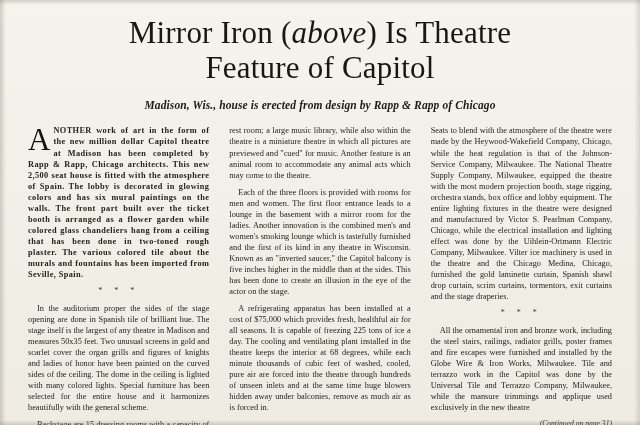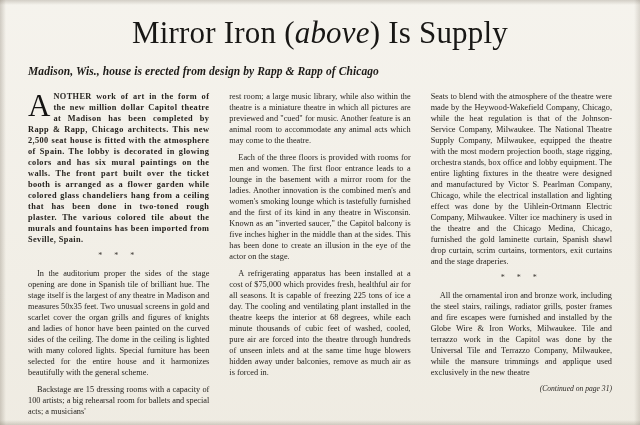--- a/index.html
+++ b/index.html
@@ -31,21 +31,21 @@
     color: #181715;
     margin: 6px 0 0 0;
     font-weight: normal;
     letter-spacing: 0.2px;
   }
   .headline .ital {
     font-style: italic;
     margin-top: 19px;
   }
   .subhead {
-    text-align: left;
+    text-align: center;
     font-family: "Liberation Serif", serif;
     font-style: italic;
     font-weight: bold;
     font-size: 11.5px;
     color: #1d1b18;
     margin: 14px 0 0 0;
     letter-spacing: 0.1px;
   }
   .columns {
     display: flex;
@@ -128,21 +128,22 @@
 <body>
 
 <div class="page">
 
   <div class="edge topb"></div>
   <div class="edge left"></div>
   <div class="edge right"></div>
   <div class="edge bottomb"></div>
 
   <h1 class="headline">
-    <span>Mirror Iron (</span><span class="ital">above</span><span>) Is Supply</span><br>
+    <span>Mirror Iron (</span><span class="ital">above</span><span>) Is Theatre</span><br>
+    <span>Feature of Capitol</span>
   </h1>
 
   <div class="subhead">Madison, Wis., house is erected from design by Rapp &amp; Rapp of Chicago</div>
 
   <div class="columns">
 
     <div class="col">
       <p class="dropcap-para">
         <span class="dropcap">A</span><span class="smallcaps-lead">NOTHER work of art in the form of the new million dollar Capitol theatre at Madison has been completed by Rapp &amp; Rapp, Chicago architects. This new 2,500 seat house is fitted with the atmosphere of Spain. The lobby is decorated in glowing colors and has six mural paintings on the walls. The front part built over the ticket booth is arranged as a flower garden while colored glass chandeliers hang from a ceiling that has been done in two-toned rough plaster. The various colored tile about the murals and fountains has been imported from Seville, Spain.</span>
       </p>

